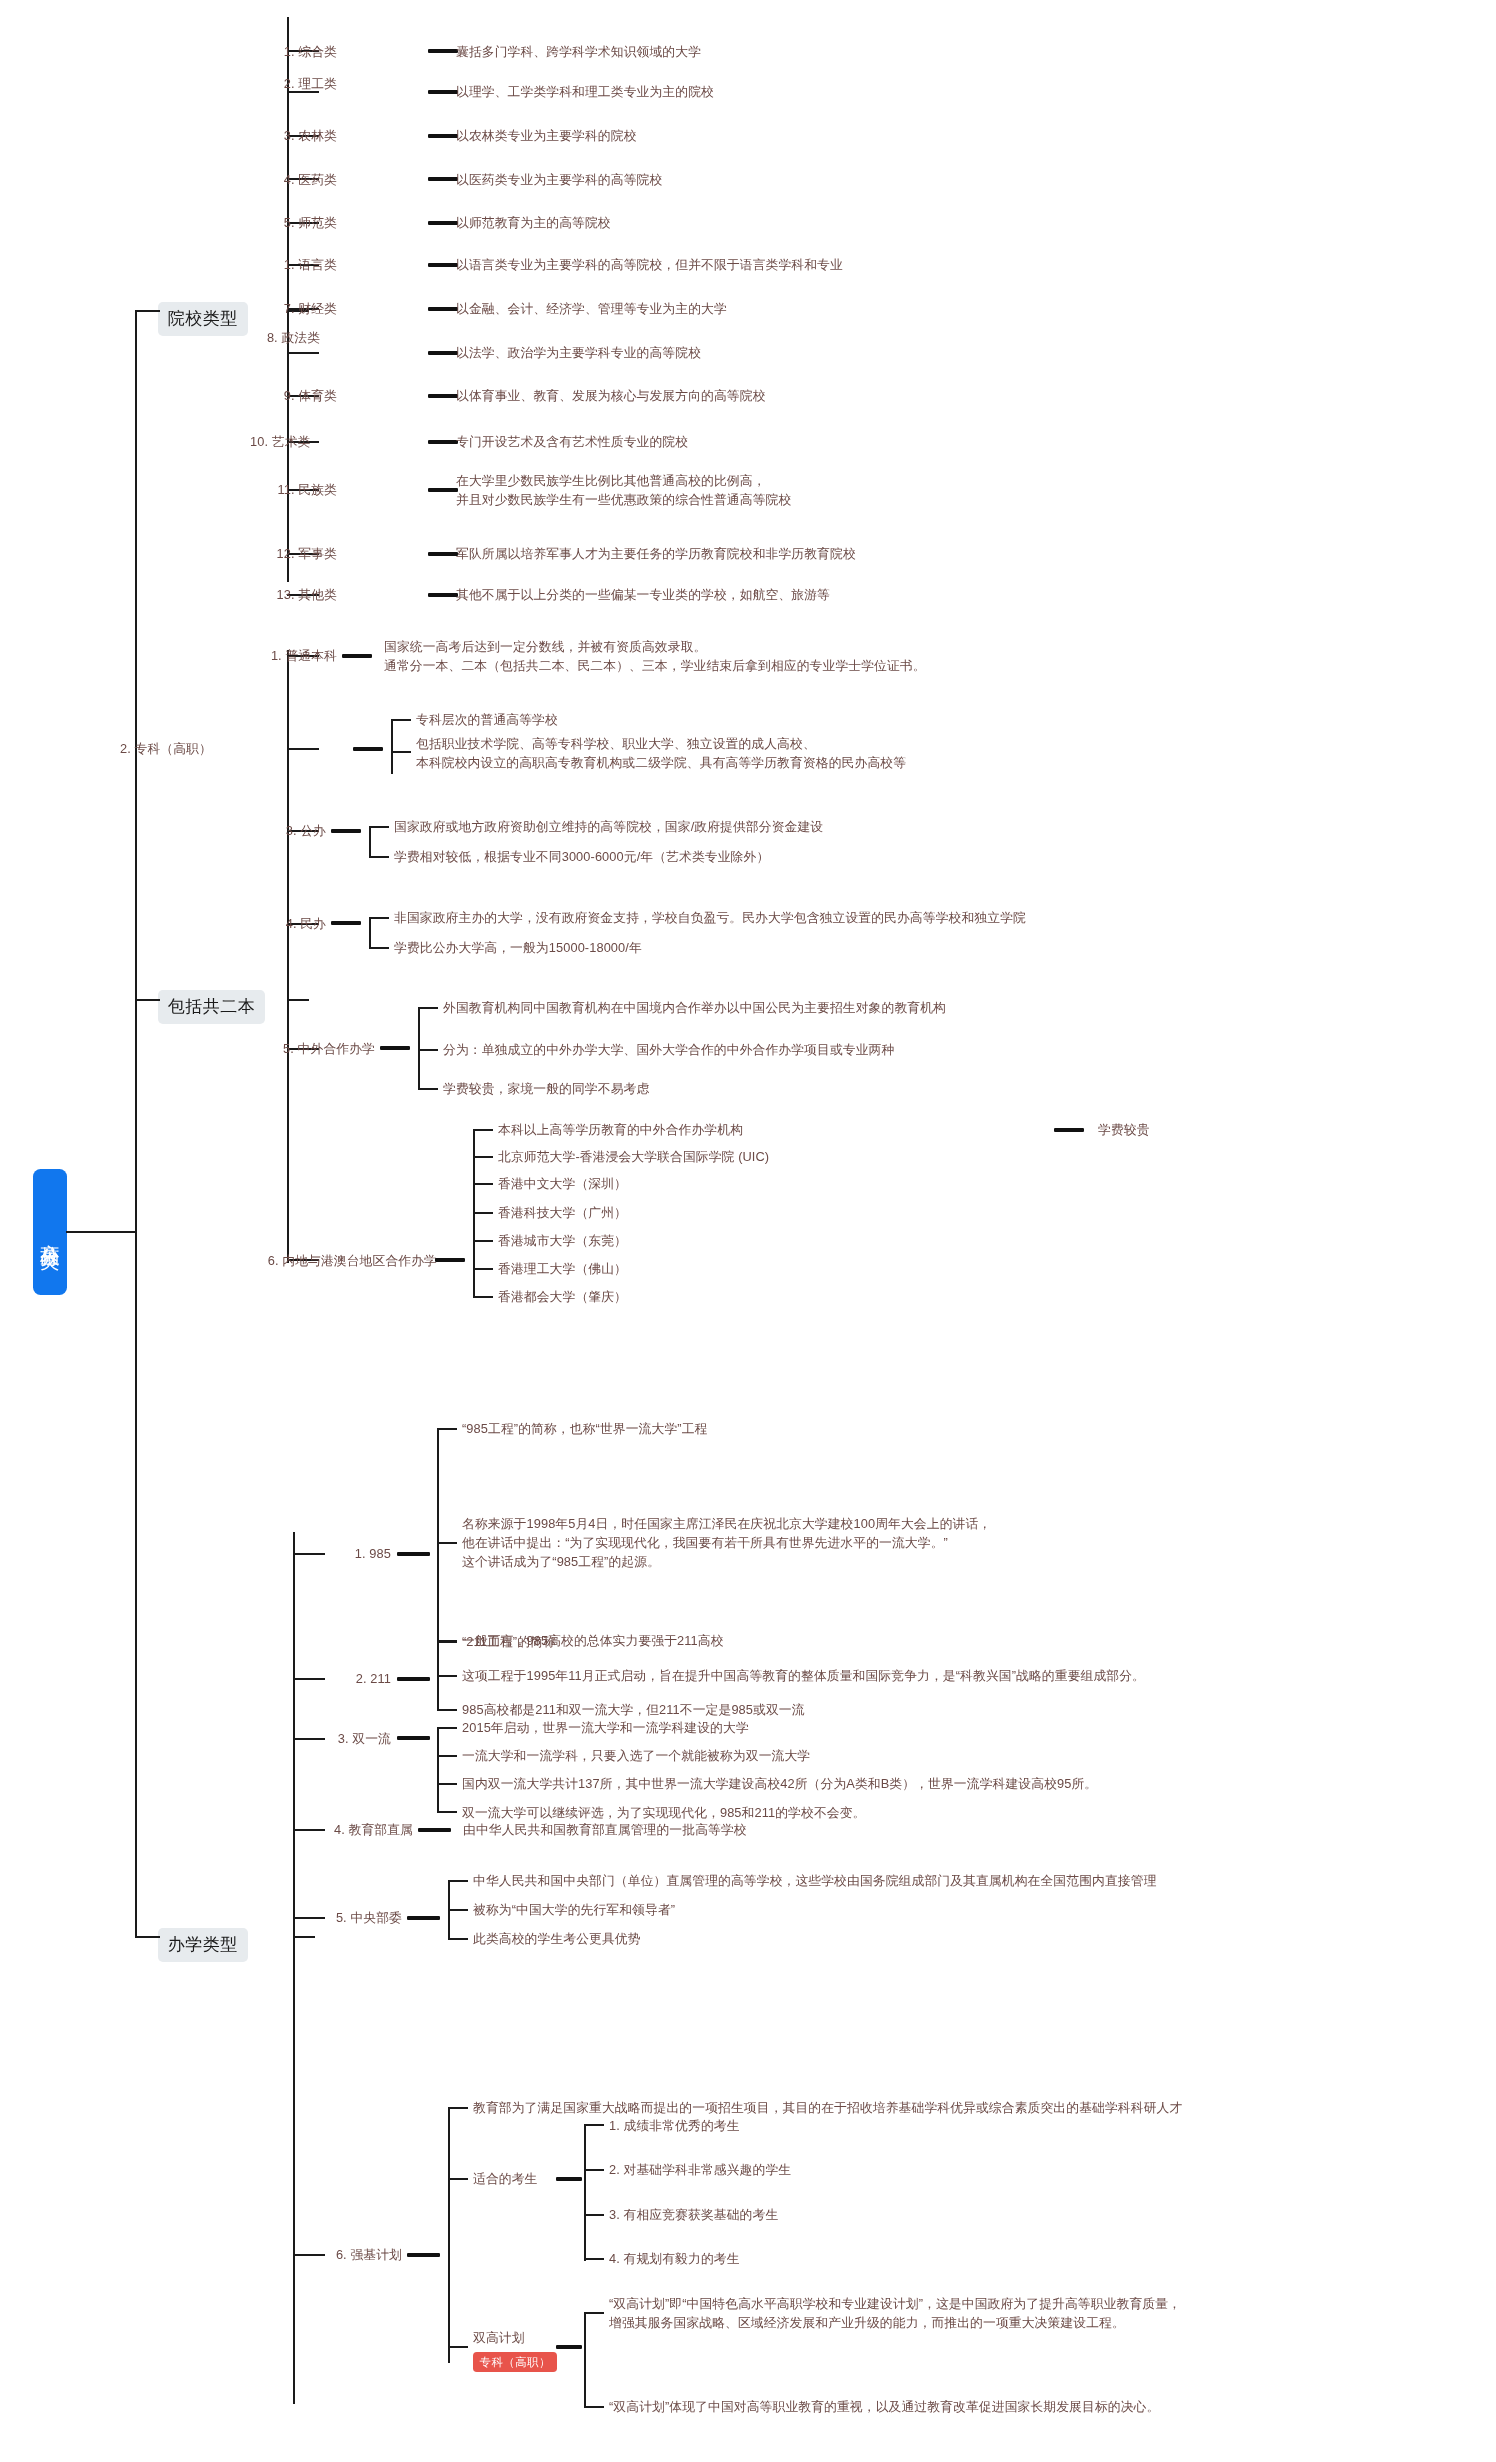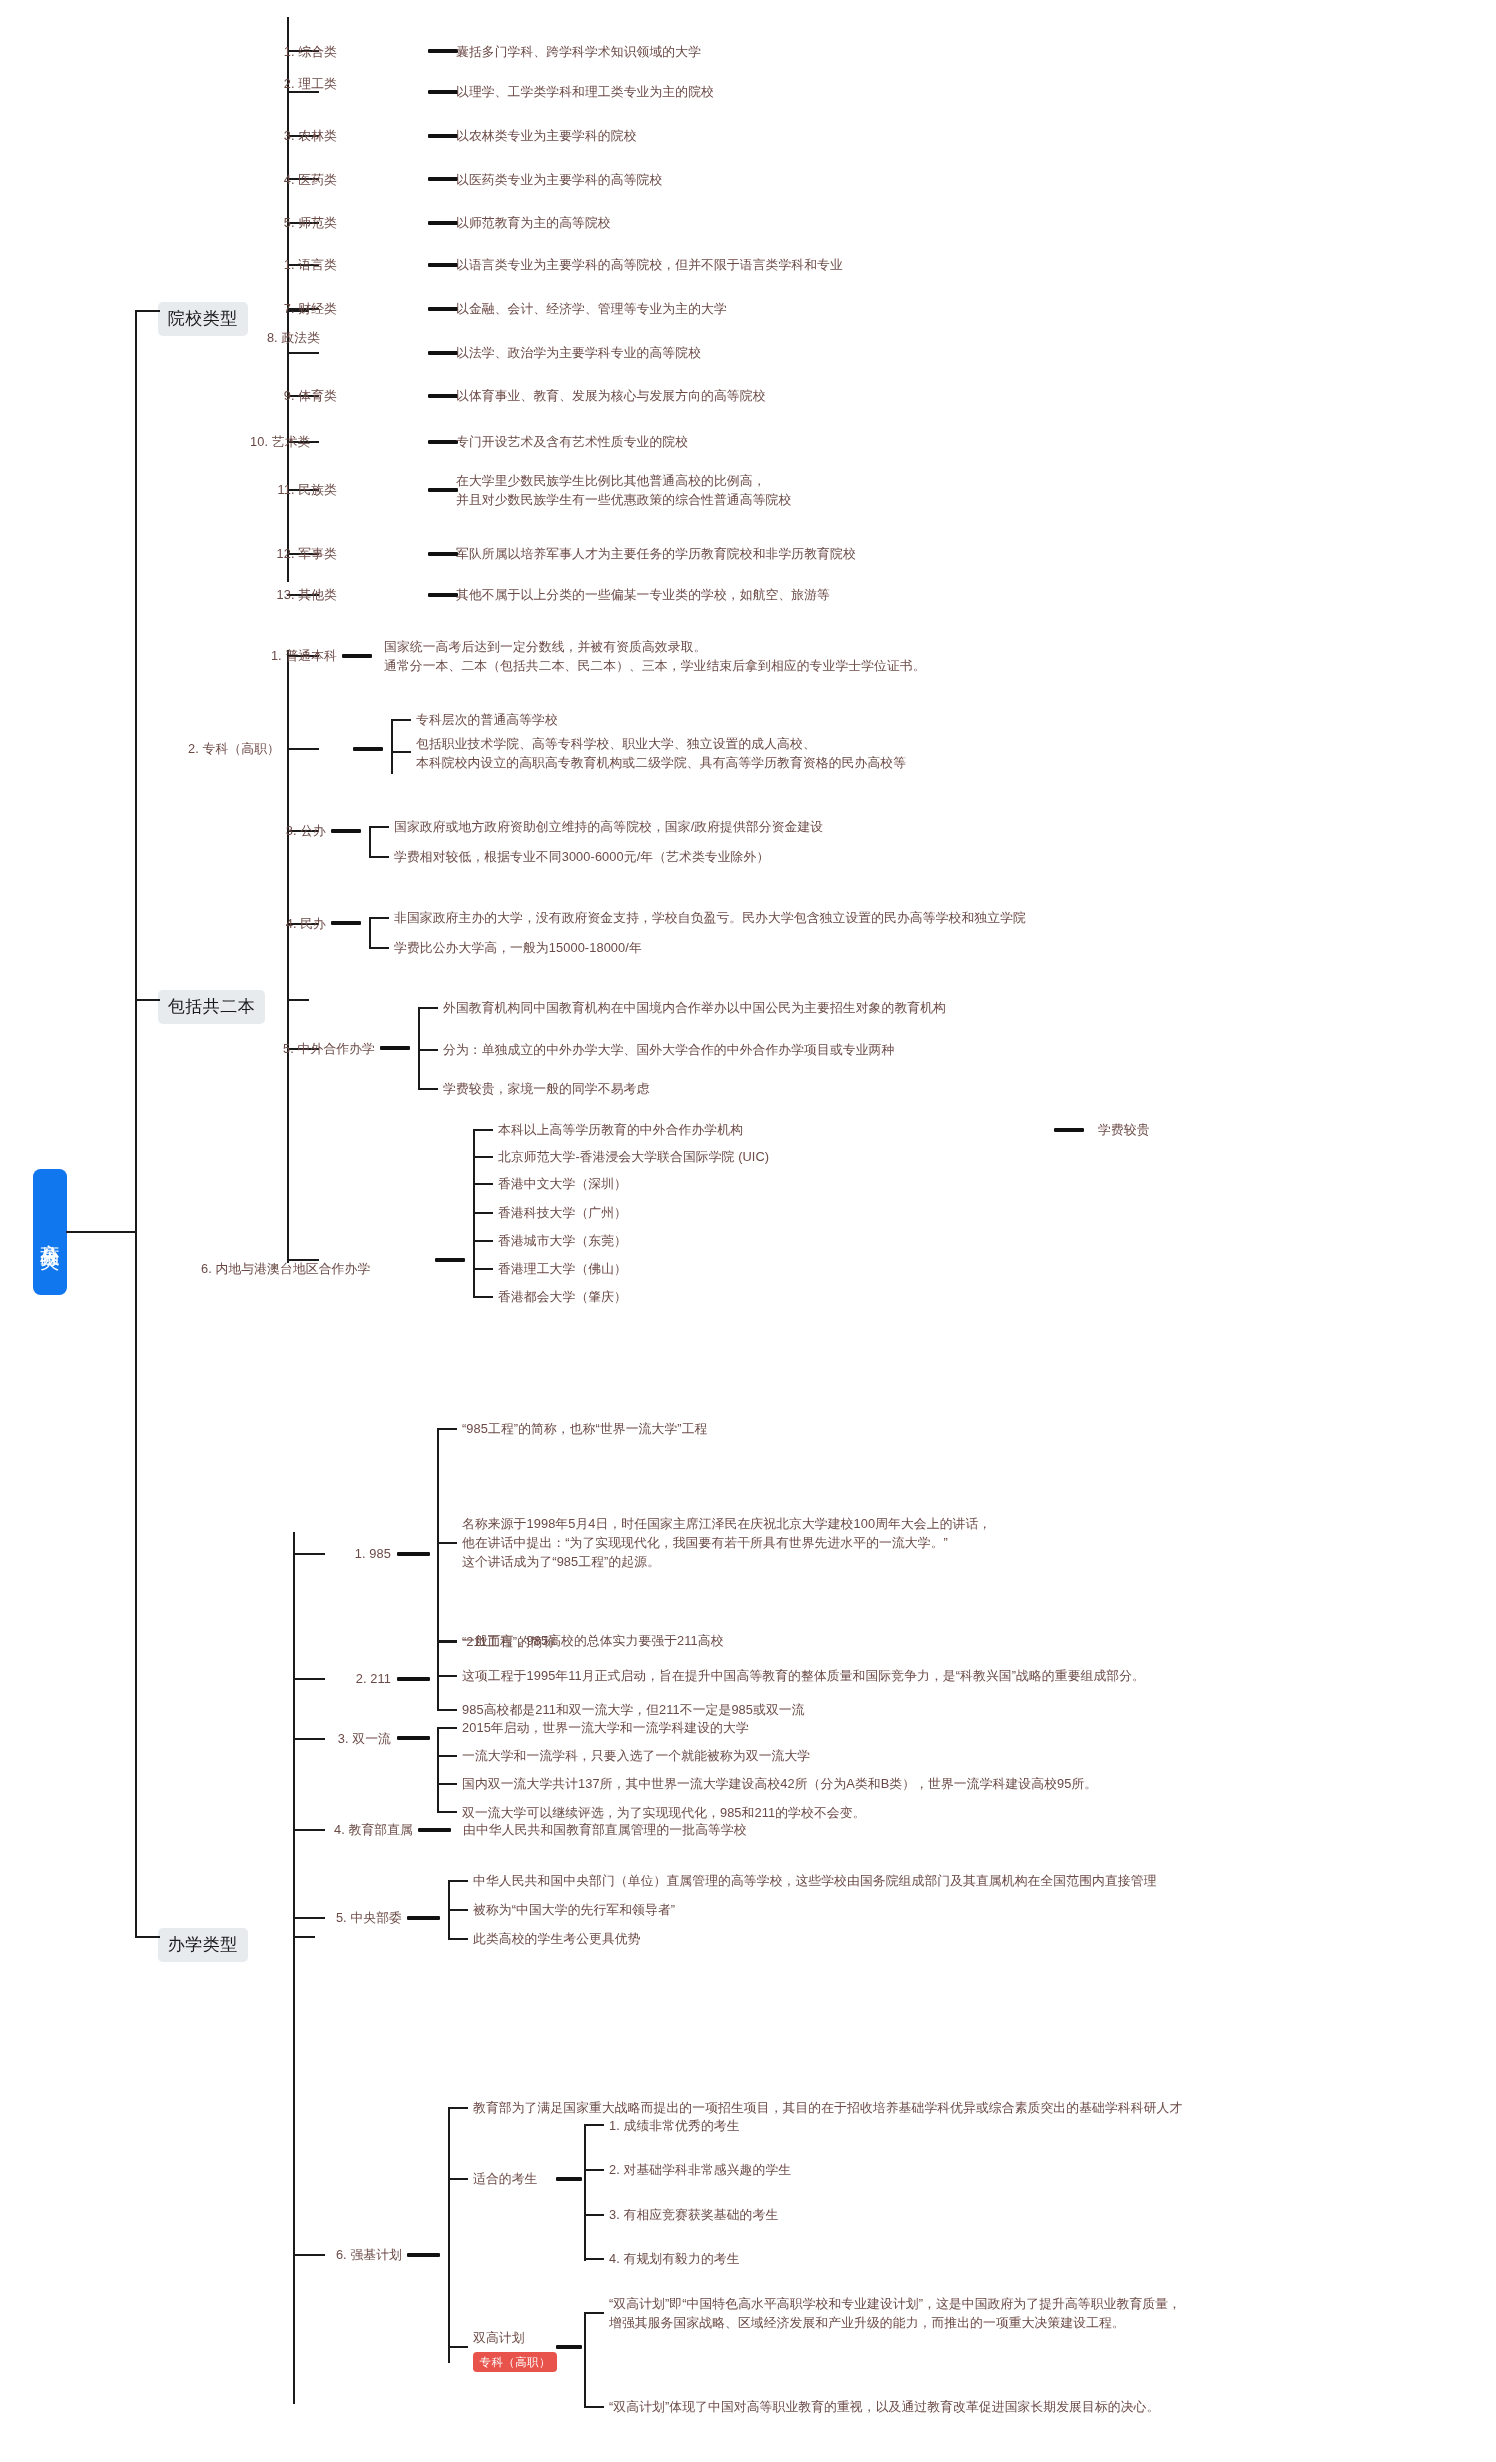--- a/index.html
+++ b/index.html
@@ -114,21 +114,21 @@
 
   <div class="vl" style="left:287px;top:650px;height:613px;"></div>
   <div class="hl" style="left:287px;top:999px;width:22px;"></div>
   <div id="run-rows">
       <div class="hl" style="left:287px;top:655px;width:31.5px;"></div>
       <div class="node" style="left: 109px; top: 656px; transform: translateY(-50%); text-align: right; width: 228px;">1. 普通本科</div>
       <div class="hl-thick" style="left:342px;top:654px;width:30px;"></div>
       <div class="node multi" style="left: 384px; top: 656px; transform: translateY(-50%);">国家统一高考后达到一定分数线，并被有资质高效录取。
 通常分一本、二本（包括共二本、民二本）、三本，学业结束后拿到相应的专业学士学位证书。</div>
       <div class="hl" style="left:287px;top:748px;width:31.5px;"></div>
-      <div class="node" style="left: 120px; top: 749px; transform: translateY(-50%); text-align: center; width: 228px;">2. 专科（高职）</div>
+      <div class="node" style="left: 120px; top: 749px; transform: translateY(-50%); text-align: left; width: 228px;">2. 专科（高职）</div>
       <div class="hl-thick" style="left:353px;top:747px;width:30px;"></div>
       <div class="vl" style="left:391px;top:720px;height:54px;"></div>
       <div class="hl" style="left:391px;top:719px;width:19.6px;"></div>
       <div class="node" style="left: 416px; top: 720px; transform: translateY(-50%);">专科层次的普通高等学校</div>
       <div class="hl" style="left:391px;top:751px;width:19.6px;"></div>
       <div class="node multi" style="left: 416px; top: 753px; transform: translateY(-50%);">包括职业技术学院、高等专科学校、职业大学、独立设置的成人高校、
 本科院校内设立的高职高专教育机构或二级学院、具有高等学历教育资格的民办高校等</div>
       <div class="hl" style="left:287px;top:830px;width:31.5px;"></div>
       <div class="node" style="left: 98px; top: 831px; transform: translateY(-50%); text-align: right; width: 228px;">3. 公办</div>
       <div class="hl-thick" style="left:331px;top:829px;width:30px;"></div>
@@ -149,21 +149,21 @@
       <div class="node" style="left: 147px; top: 1049px; transform: translateY(-50%); text-align: right; width: 228px;">5. 中外合作办学</div>
       <div class="hl-thick" style="left:380px;top:1046px;width:30px;"></div>
       <div class="vl" style="left:418px;top:1008px;height:81px;"></div>
       <div class="hl" style="left:418px;top:1007px;width:19.6px;"></div>
       <div class="node" style="left: 443px; top: 1008px; transform: translateY(-50%);">外国教育机构同中国教育机构在中国境内合作举办以中国公民为主要招生对象的教育机构</div>
       <div class="hl" style="left:418px;top:1049px;width:19.6px;"></div>
       <div class="node" style="left: 443px; top: 1050px; transform: translateY(-50%);">分为：单独成立的中外办学大学、国外大学合作的中外合作办学项目或专业两种</div>
       <div class="hl" style="left:418px;top:1088px;width:19.6px;"></div>
       <div class="node" style="left: 443px; top: 1089px; transform: translateY(-50%);">学费较贵，家境一般的同学不易考虑</div>
       <div class="hl" style="left:287px;top:1259px;width:31.5px;"></div>
-      <div class="node" style="left: 201px; top: 1261px; transform: translateY(-50%); width: 228px; margin-top: 8px;">6. 内地与港澳台地区合作办学</div>
+      <div class="node" style="left: 209px; top: 1261px; transform: translateY(-50%); text-align: right; width: 228px;">6. 内地与港澳台地区合作办学</div>
       <div class="hl-thick" style="left:435px;top:1258px;width:30px;"></div>
       <div class="vl" style="left:473px;top:1130px;height:167px;"></div>
       <div class="hl" style="left:473px;top:1129px;width:19.6px;"></div>
       <div class="node" style="left: 498px; top: 1130px; transform: translateY(-50%);">本科以上高等学历教育的中外合作办学机构</div>
       <div class="hl" style="left:473px;top:1156px;width:19.6px;"></div>
       <div class="node" style="left: 498px; top: 1157px; transform: translateY(-50%);">北京师范大学-香港浸会大学联合国际学院 (UIC)</div>
       <div class="hl" style="left:473px;top:1183px;width:19.6px;"></div>
       <div class="node" style="left: 498px; top: 1184px; transform: translateY(-50%);">香港中文大学（深圳）</div>
       <div class="hl" style="left:473px;top:1212px;width:19.6px;"></div>
       <div class="node" style="left: 498px; top: 1213px; transform: translateY(-50%);">香港科技大学（广州）</div>

